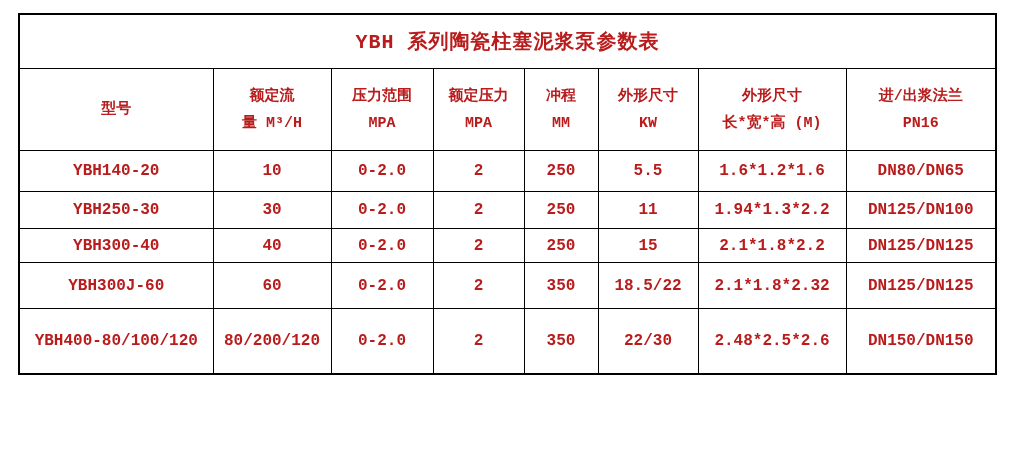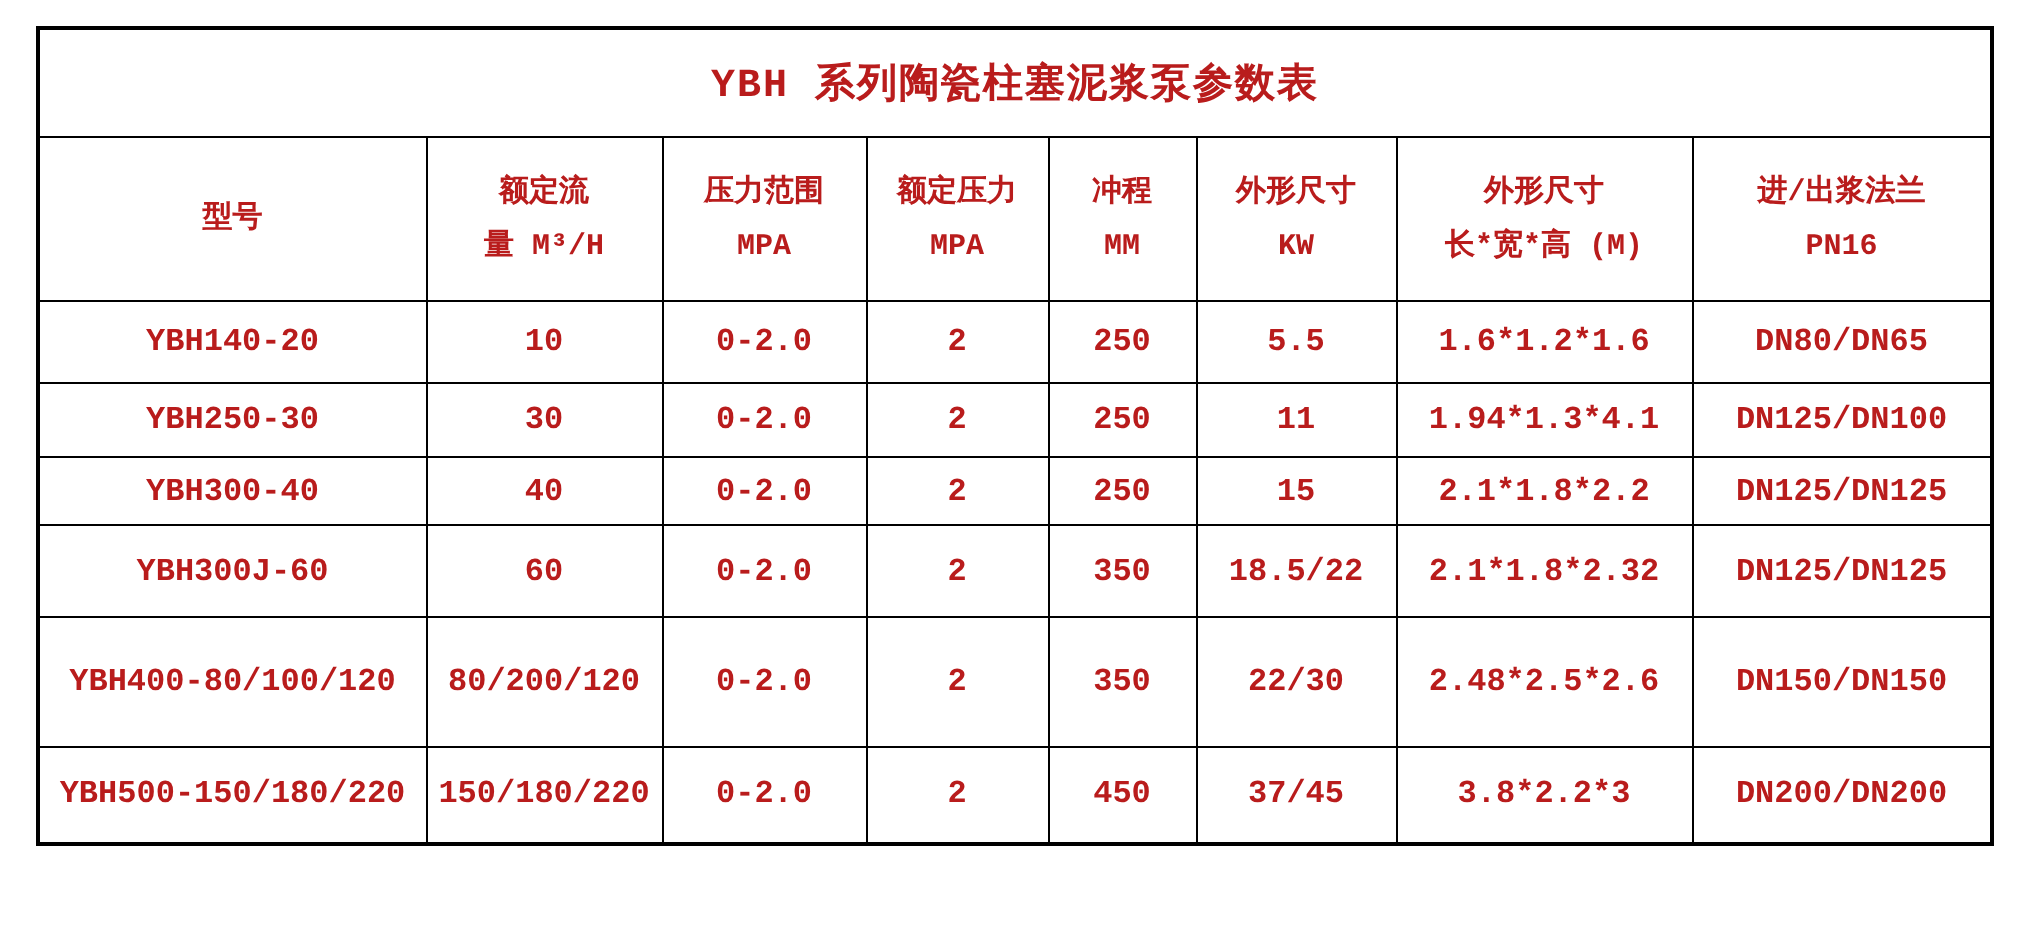--- a/index.html
+++ b/index.html
@@ -109,21 +109,21 @@
       <td class="data-cell">1.6*1.2*1.6</td>
       <td class="data-cell">DN80/DN65</td>
     </tr>
     <tr class="rh2">
       <td class="data-cell">YBH250-30</td>
       <td class="data-cell">30</td>
       <td class="data-cell">0-2.0</td>
       <td class="data-cell">2</td>
       <td class="data-cell">250</td>
       <td class="data-cell">11</td>
-      <td class="data-cell">1.94*1.3*4.1</td>
+      <td class="data-cell">1.94*1.3*2.2</td>
       <td class="data-cell">DN125/DN100</td>
     </tr>
     <tr class="rh3">
       <td class="data-cell">YBH300-40</td>
       <td class="data-cell">40</td>
       <td class="data-cell">0-2.0</td>
       <td class="data-cell">2</td>
       <td class="data-cell">250</td>
       <td class="data-cell">15</td>
       <td class="data-cell">2.1*1.8*2.2</td>
@@ -142,24 +142,14 @@
     <tr class="rh5">
       <td class="data-cell">YBH400-80/100/120</td>
       <td class="data-cell">80/200/120</td>
       <td class="data-cell">0-2.0</td>
       <td class="data-cell">2</td>
       <td class="data-cell">350</td>
       <td class="data-cell">22/30</td>
       <td class="data-cell">2.48*2.5*2.6</td>
       <td class="data-cell">DN150/DN150</td>
     </tr>
-    <tr class="rh6">
-      <td class="data-cell">YBH500-150/180/220</td>
-      <td class="data-cell">150/180/220</td>
-      <td class="data-cell">0-2.0</td>
-      <td class="data-cell">2</td>
-      <td class="data-cell">450</td>
-      <td class="data-cell">37/45</td>
-      <td class="data-cell">3.8*2.2*3</td>
-      <td class="data-cell">DN200/DN200</td>
-    </tr>
   </tbody>
 </table>
 
 </body></html>

